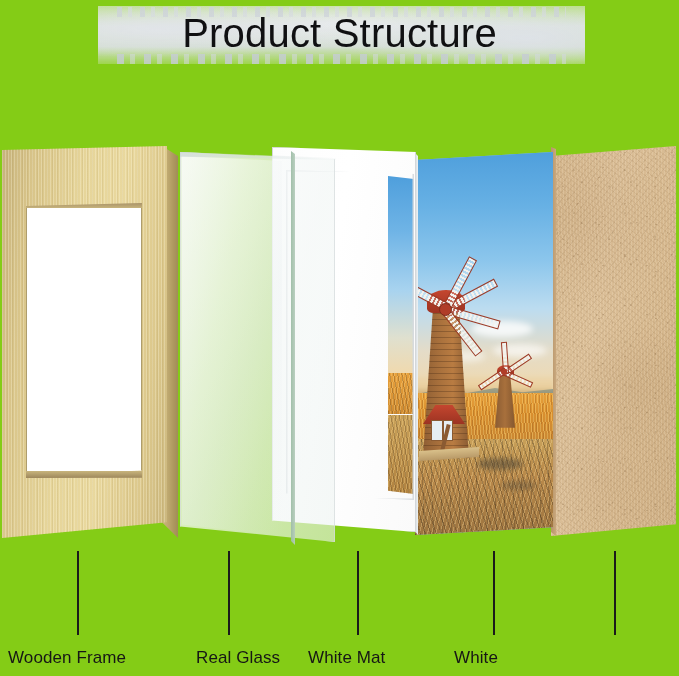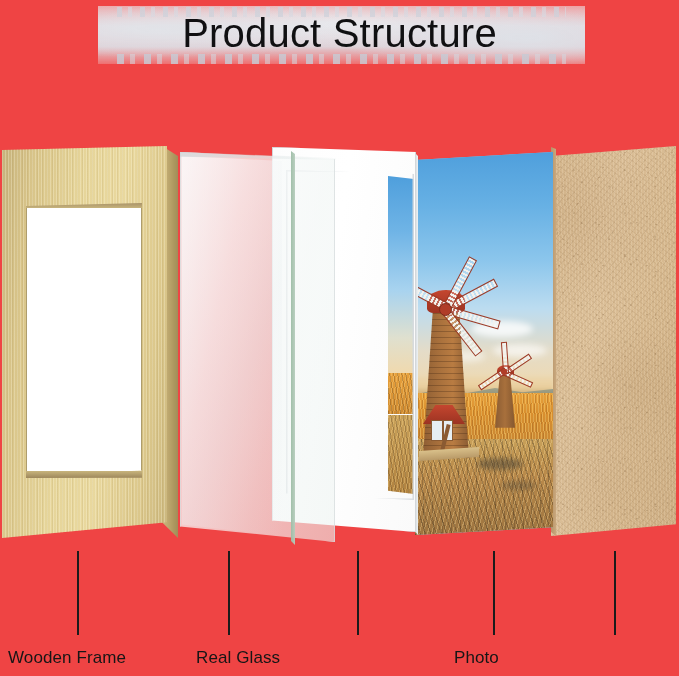--- a/index.html
+++ b/index.html
@@ -1,21 +1,21 @@
 <!DOCTYPE html>
 <html><head>
 <meta charset="utf-8">
 <style>
   html,body{margin:0;padding:0;background:#ffffff;}
   body{
     width:679px;height:676px;position:relative;overflow:hidden;
     font-family:"Liberation Sans","DejaVu Sans",sans-serif;
     -webkit-font-smoothing:antialiased;
   }
-  #stage{position:absolute;inset:0;width:679px;height:676px;background:#ef4444;}
+  #stage{position:absolute;inset:0;width:679px;height:676px;background:#84cc16;}
 
   
   .title-band{
     position:absolute;left:98px;top:6px;width:487px;height:58px;
     background:
       radial-gradient(ellipse 60% 70% at 12% 40%, rgba(225,228,233,.95), rgba(225,228,233,0) 70%),
       radial-gradient(ellipse 55% 80% at 88% 55%, rgba(222,226,232,.95), rgba(222,226,232,0) 72%),
       radial-gradient(ellipse 70% 60% at 50% 30%, rgba(232,234,238,.98), rgba(232,234,238,0) 75%),
       linear-gradient(180deg, rgba(236,238,241,.55) 0%, rgba(226,229,235,.92) 35%, rgba(219,223,230,.9) 70%, rgba(240,242,245,.25) 100%);
     filter:blur(.2px);
@@ -301,16 +301,17 @@
 
   <div class="leader" style="left:77px;top:551px;height:84px;"></div>
   <div class="leader" style="left:228px;top:551px;height:84px;"></div>
   <div class="leader" style="left:357px;top:551px;height:84px;"></div>
   <div class="leader" style="left:493px;top:551px;height:84px;"></div>
   <div class="leader" style="left:614px;top:551px;height:84px;"></div>
 
   <div class="labels">
     <div class="label" style="left:8px;">Wooden Frame</div>
     <div class="label" style="left:196px;">Real Glass</div>
-    <div class="label" style="left:454px;">Photo</div>
+    <div class="label" style="left:308px;">White Mat</div>
+    <div class="label" style="left:454px;">White</div>
   </div>
 
 </div>
 
 </body></html>

